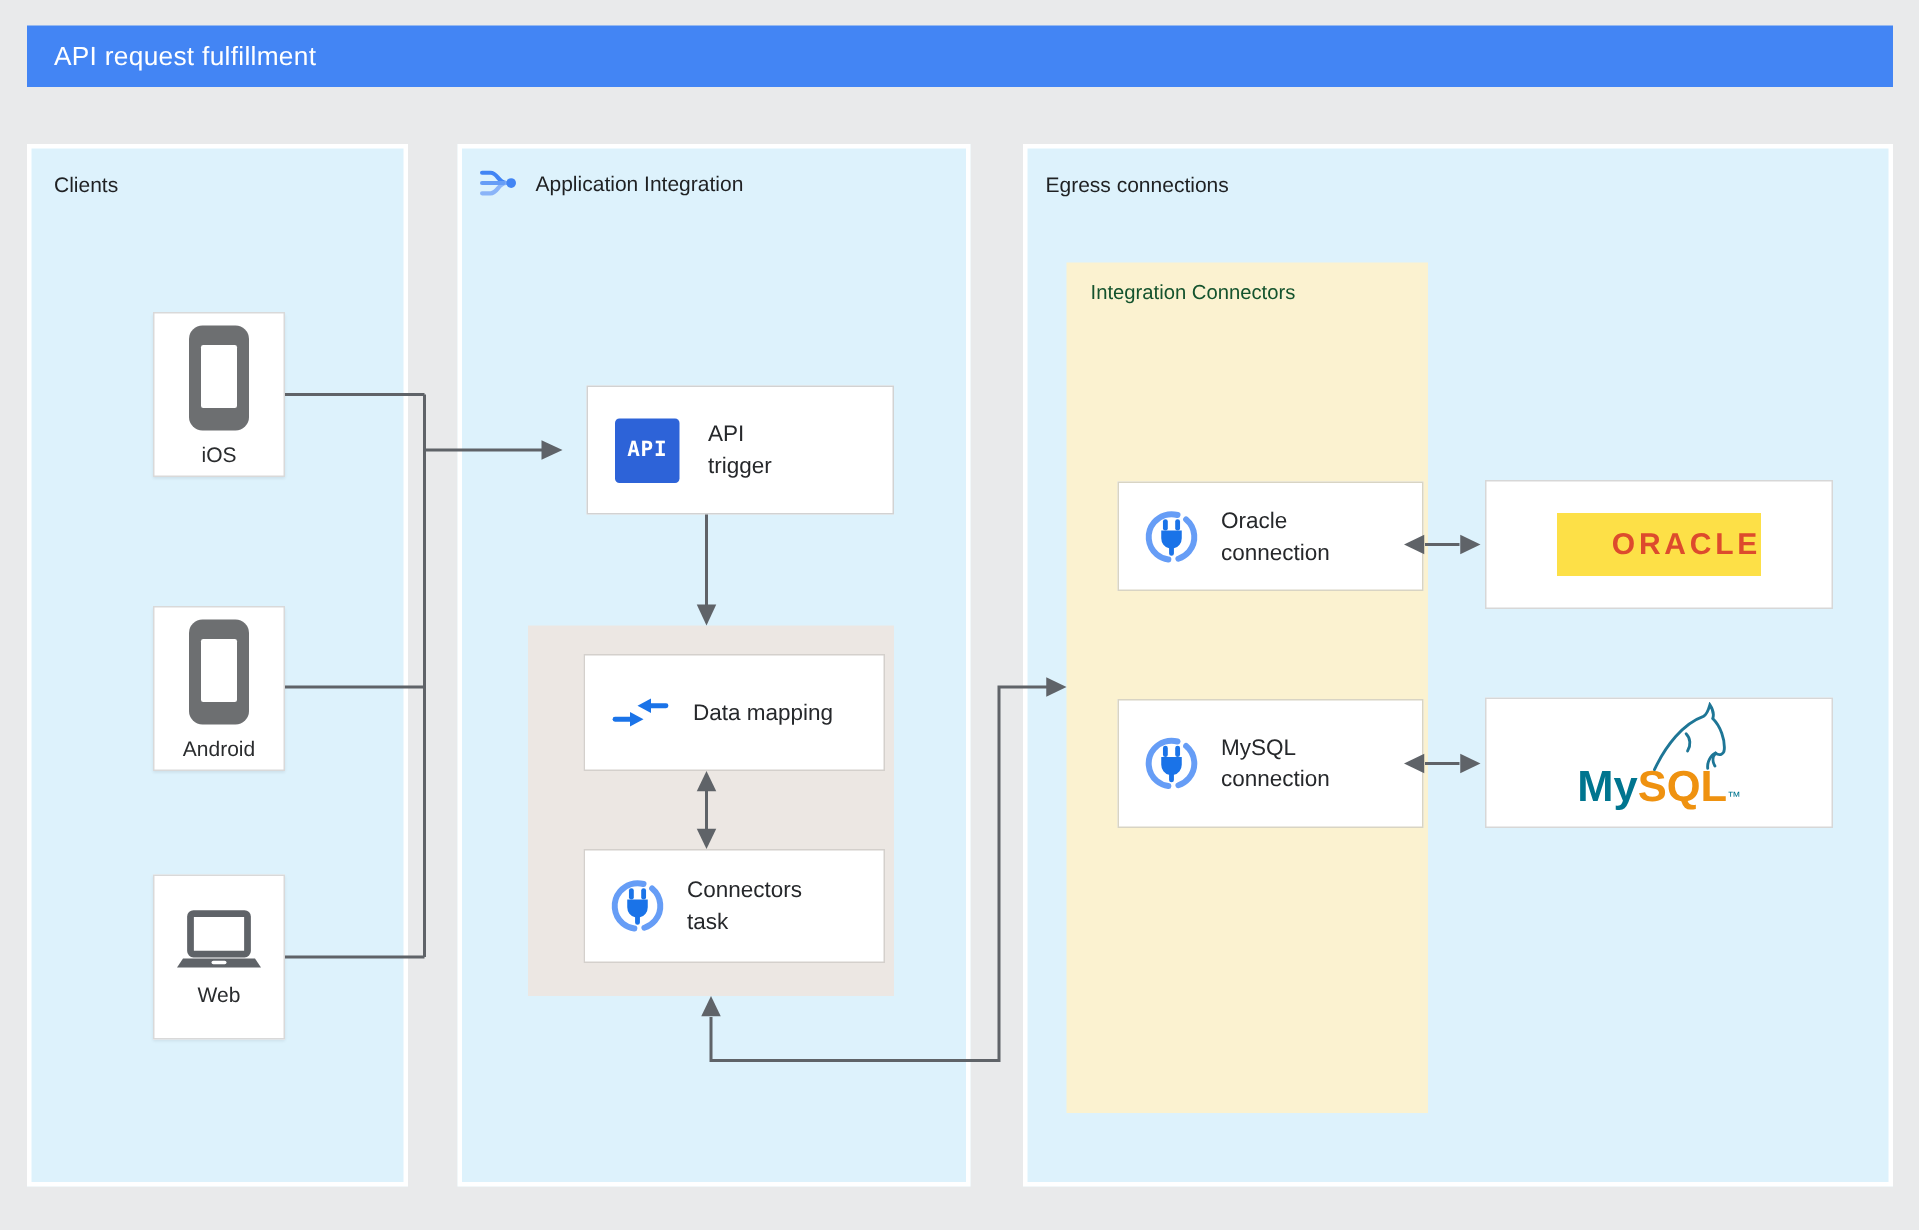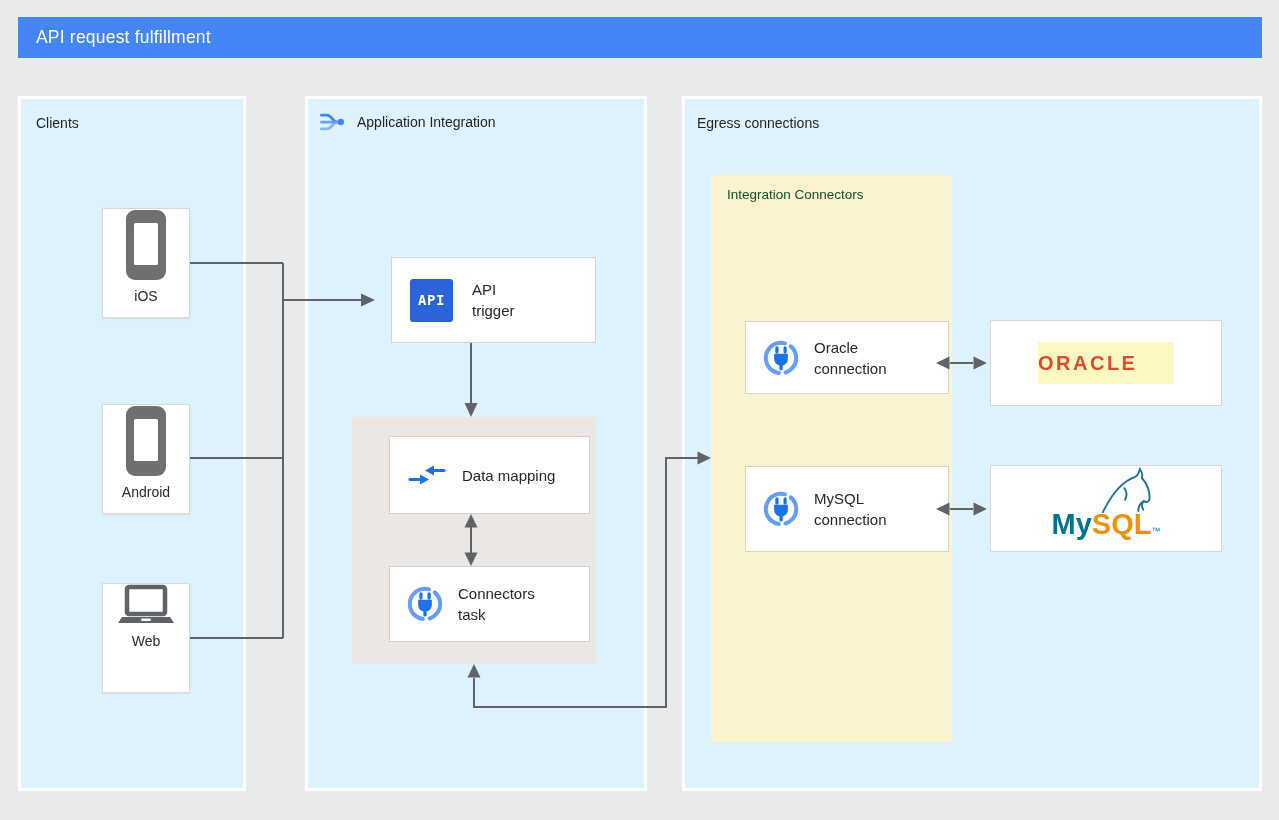--- a/index.html
+++ b/index.html
@@ -12,38 +12,38 @@
     position:absolute;left:18px;top:17px;width:1244px;height:41px;
     background:#4385f4;display:flex;align-items:center;
     padding-left:18px;box-sizing:border-box;
   }
   .title-bar span{color:#ffffff;font-size:17.5px;letter-spacing:.2px;}
   
   .panel{
     position:absolute;top:96px;height:695px;background:#ddf2fc;
     border:3px solid #ffffff;box-sizing:border-box;
   }
-  #panel-clients{left:18px;width:228px;}
+  #panel-clients{left:18px;width:254px;}
   #panel-app{left:305px;width:342px;}
   #panel-egress{left:682px;width:580px;}
   .panel-label{position:absolute;left:15px;top:16px;font-size:14px;color:#1f2123;}
   .app-header{position:absolute;left:9px;top:8px;display:flex;align-items:center;gap:10px;}
   .app-header .lbl{font-size:14px;color:#1f2123;}
   
   .node{
     position:absolute;background:#ffffff;border:1px solid #d2d2d2;
     box-sizing:border-box;display:flex;align-items:center;z-index:2;margin-left:16px;
   }
   .node-label{font-size:15px;line-height:21px;color:#26282b;}
   
   .client-card{
     position:absolute;left:81px;width:88px;height:110px;background:#ffffff;
     border:1px solid #d9d9d9;box-shadow:0 1px 2px rgba(0,0,0,.08);
     box-sizing:border-box;display:flex;flex-direction:column;align-items:center;
-    gap:7px;z-index:2;
+    justify-content:center;gap:7px;z-index:2;
   }
   .client-card .c-label{font-size:14px;color:#2a2c2e;}
   
   #api-trigger{left:67px;top:158px;width:205px;height:86px;padding-left:18px;}
   #api-trigger .api-badge{
     width:43px;height:43px;background:#2d63d8;border-radius:3px;
     display:flex;align-items:center;justify-content:center;flex:none;
   }
   #api-trigger .api-badge span{
     color:#fff;font-family:"DejaVu Sans Mono",monospace;font-weight:bold;
@@ -69,22 +69,22 @@
   #mysql-conn{top:291px;height:86px;}
   .conn-node .node-label{margin-left:14px;width:92px;}
   .logo-box{
     position:absolute;left:305px;width:232px;background:#ffffff;
     border:1px solid #d7d7d7;box-sizing:border-box;display:flex;
     align-items:center;justify-content:center;z-index:2;
   }
   #oracle-logo-box{top:221px;height:86px;}
   #mysql-logo-box{top:366px;height:87px;justify-content:center;}
   .oracle-badge{
-    width:136px;height:42px;background:#fef9c3;display:flex;
-    align-items:center;justify-content:flex-start;
+    width:136px;height:42px;background:#fde047;display:flex;
+    align-items:center;justify-content:flex-end;
   }
   .oracle-badge span{
     color:#dd4b2d;font-size:20px;font-weight:bold;letter-spacing:2.5px;
   }
   .mysql-logo{display:flex;flex-direction:column;align-items:center;margin-top:-4px;}
   .mysql-logo svg{margin-left:40px;margin-bottom:-6px;}
   .mysql-text{font-size:29px;font-weight:bold;line-height:30px;}
   .mysql-text .my{color:#00758f;}
   .mysql-text .sql{color:#ef9210;}
   .mysql-text .tm{font-size:9px;color:#00758f;font-weight:normal;vertical-align:baseline;}

